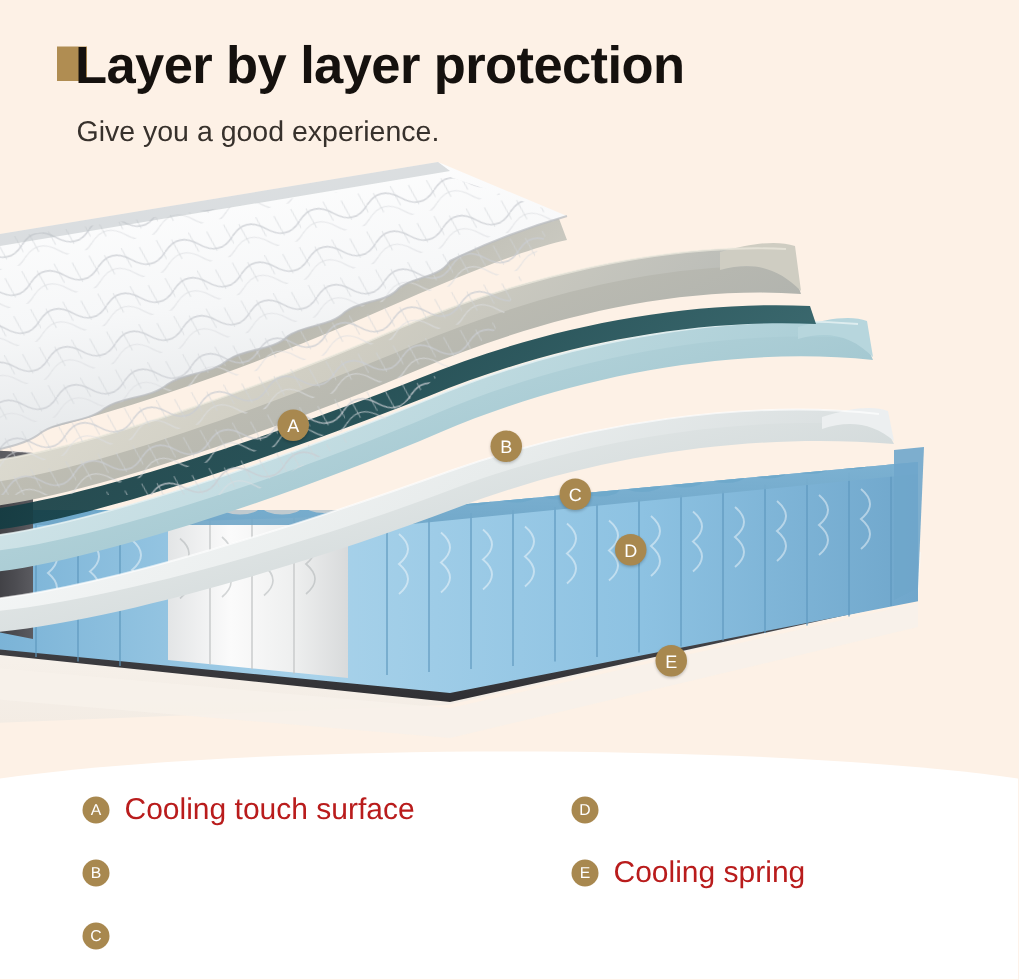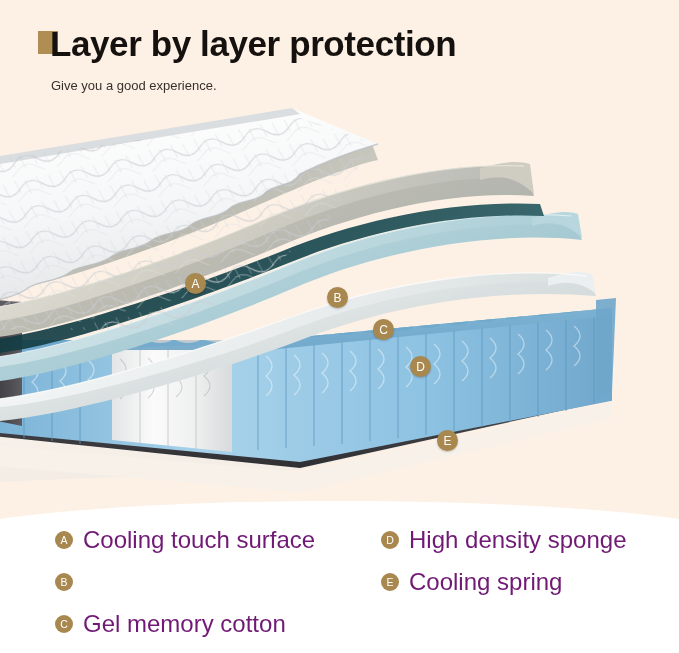--- a/index.html
+++ b/index.html
@@ -18,21 +18,21 @@
     width:20px; height:23px;
     background:#b08d52;
   }
   #page-title {
     position:absolute; left:50px; top:24px;
     font-size:35px; font-weight:bold; color:#15110e;
     letter-spacing:-0.4px; white-space:nowrap;
   }
   #page-subtitle {
     position:absolute; left:51px; top:78px;
-    font-size:13px; color:#37312c; white-space:nowrap;
+    font-size:19px; color:#37312c; white-space:nowrap;
   }
 
   
   #illustration { position:absolute; left:0; top:100px; width:679px; height:420px; }
   #illustration svg { display:block; }
 
   
   .marker {
     position:absolute;
     width:21px; height:21px; border-radius:50%;
@@ -71,21 +71,21 @@
   }
   .legend-badge {
     flex:0 0 auto;
     width:18px; height:18px; border-radius:50%;
     background:#a8884f; color:#fff;
     font-size:10.5px;
     display:flex; align-items:center; justify-content:center;
     margin-right:10px;
   }
   .legend-label {
-    font-size:24px; color:#701a75; white-space:nowrap;text-align:center;
+    font-size:20px; color:#b91c1c; white-space:nowrap;text-align:center;
   }
 </style>
 </head>
 <body>
 
 <div id="header">
   <div id="accent-square"></div>
   <div id="page-title">Layer by layer protection</div>
   <div id="page-subtitle">Give you a good experience.</div>
 </div>
@@ -392,28 +392,26 @@
     <div class="legend-col" id="legend-col-1">
       <div class="legend-item">
         <span class="legend-badge">A</span>
         <span class="legend-label">Cooling touch surface</span>
       </div>
       <div class="legend-item">
         <span class="legend-badge">B</span>
       </div>
       <div class="legend-item">
         <span class="legend-badge">C</span>
-        <span class="legend-label">Gel memory cotton</span>
       </div>
     </div>
 
     <div class="legend-col" id="legend-col-2">
       <div class="legend-item">
         <span class="legend-badge">D</span>
-        <span class="legend-label">High density sponge</span>
       </div>
       <div class="legend-item">
         <span class="legend-badge">E</span>
         <span class="legend-label">Cooling spring</span>
       </div>
     </div>
   </div>
 </div>
 
 </body></html>

